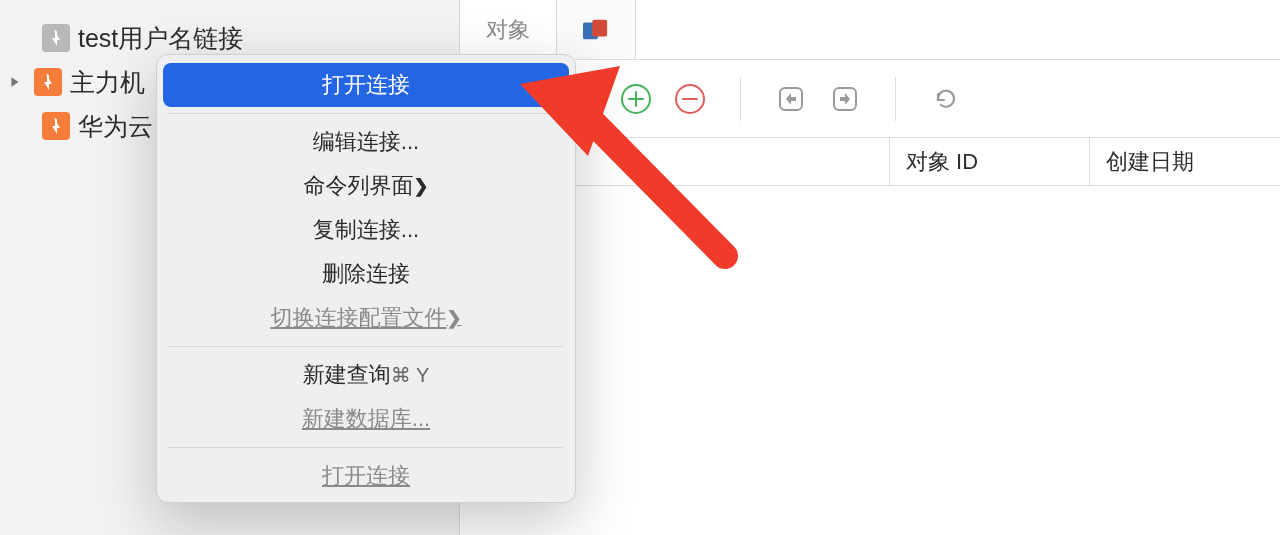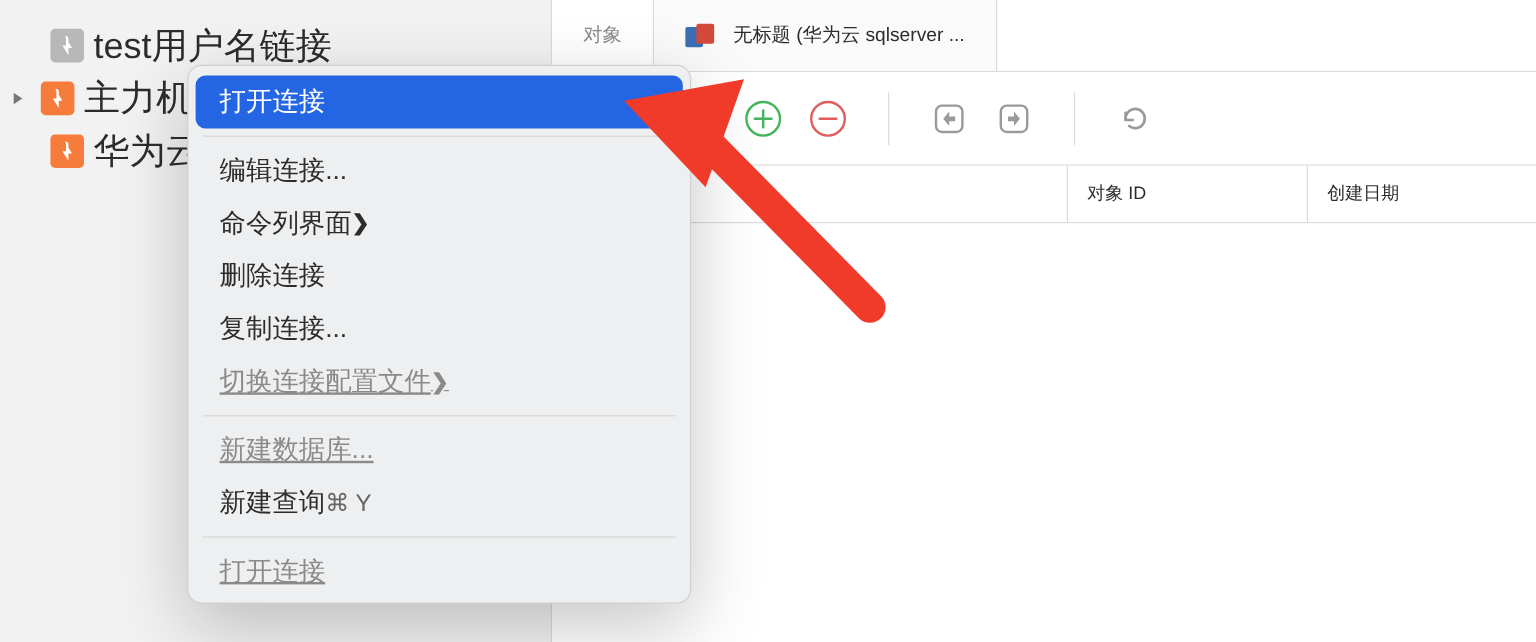--- a/index.html
+++ b/index.html
@@ -59,41 +59,41 @@
     background: var(--orange);
     display: inline-flex;
     align-items: center; justify-content: center;
   }
   .conn-icon.grey { background: #b8b8b8; }
   .conn-glyph {
     width: 14px; height: 18px;
     position: relative;
   }
   .conn-glyph svg { display:block; }
-  .tree-label { font-size: 30px; }
+  .tree-label { font-size: 25px; }
 
   
   .main {
     flex: 1;
     display: flex;
     flex-direction: column;
   }
   .tabs {
     height: 60px;
     display: flex;
     border-bottom: 1px solid var(--divider);
   }
   .tab {
     height: 100%;
     display: flex;
     align-items: center;
     padding: 0 26px;
     border-right: 1px solid var(--divider);
     gap: 14px;
-    font-size: 16px;
+    font-size: 22px;
     color: var(--muted);
   }
   .tab.active {
     background: #fafafa;
     color: var(--text);
   }
   .sql-icon {
     width: 26px; height: 22px;
     display: inline-flex;
   }
@@ -111,21 +111,21 @@
     display: inline-flex;
     align-items: center; justify-content: center;
     border-radius: 6px;
   }
   .vdiv { width: 1px; height: 44px; background: var(--divider); margin: 0 14px; }
   .table-header {
     display: flex;
     height: 48px;
     align-items: stretch;
     border-bottom: 1px solid var(--divider);
-    font-size: 15px;
+    font-size: 22px;
   }
   .th {
     border-right: 1px solid var(--divider);
     display: flex;
     align-items: center;
     padding: 0 16px;
   }
   .th.spacer { flex: 0 0 430px; border-right: 1px solid var(--divider); }
   .th.col1 { width: 200px; }
   .th.col2 { flex: 1; border-right: none; }
@@ -139,21 +139,21 @@
     background: var(--menu-bg);
     border: 1px solid var(--menu-border);
     border-radius: 12px;
     box-shadow: 0 20px 60px rgba(0,0,0,0.22);
     padding: 8px 0 4px 0;
     z-index: 10;
   }
   .ctx-item {
     display: flex;
     align-items: center;
-    justify-content: flex-start;
+    justify-content: center;
     height: 44px;
     padding: 0 20px;
     font-size: 22px;
     margin: 0 6px;
     border-radius: 8px;
   }
   .ctx-item.sel {
     background: var(--sel-blue);
     color: var(--sel-text);
   }
@@ -222,21 +222,20 @@
       <div class="tab">
         <span>对象</span>
       </div>
       <div class="tab active">
         <span class="sql-icon">
           <svg viewBox="0 0 28 22">
             <rect x="0" y="3" width="16" height="18" rx="2" fill="#3b6fb5"></rect>
             <rect x="10" y="0" width="16" height="18" rx="2" fill="#d24a3a"></rect>
           </svg>
         </span>
-        <span>无标题 (华为云 sqlserver ...</span>
       </div>
     </div>
 
     <div class="toolbar">
       <span class="tool-spacer"></span>
       <span class="tool-btn">
         <svg width="34" height="34" viewBox="0 0 34 34">
           <circle cx="17" cy="17" r="14" fill="none" stroke="var(--icon-green)" stroke-width="2"></circle>
           <path d="M17 10v14M10 17h14" stroke="var(--icon-green)" stroke-width="2" stroke-linecap="round"></path>
         </svg>
@@ -287,36 +286,36 @@
   </div>
   <div class="ctx-sep"></div>
   <div class="ctx-item">
     <span>编辑连接...</span>
   </div>
   <div class="ctx-item">
     <span>命令列界面</span>
     <span class="ctx-submenu">❯</span>
   </div>
   <div class="ctx-item">
+    <span>复制连接...</span>
+  </div>
+  <div class="ctx-item">
     <span>删除连接</span>
-  </div>
-  <div class="ctx-item">
-    <span>复制连接...</span>
   </div>
   <div class="ctx-item disabled">
     <span>切换连接配置文件</span>
     <span class="ctx-submenu">❯</span>
   </div>
   <div class="ctx-sep"></div>
+  <div class="ctx-item">
+    <span>新建查询</span>
+    <span class="ctx-shortcut">⌘ Y</span>
+  </div>
   <div class="ctx-item disabled">
     <span>新建数据库...</span>
-  </div>
-  <div class="ctx-item">
-    <span>新建查询</span>
-    <span class="ctx-shortcut">⌘ Y</span>
   </div>
   <div class="ctx-sep"></div>
   <div class="ctx-item disabled">
     <span>打开连接</span>
   </div>
 </div>
 
 <svg class="arrow-overlay" viewBox="0 0 240 220">
   <defs>
     <linearGradient id="none"></linearGradient>

